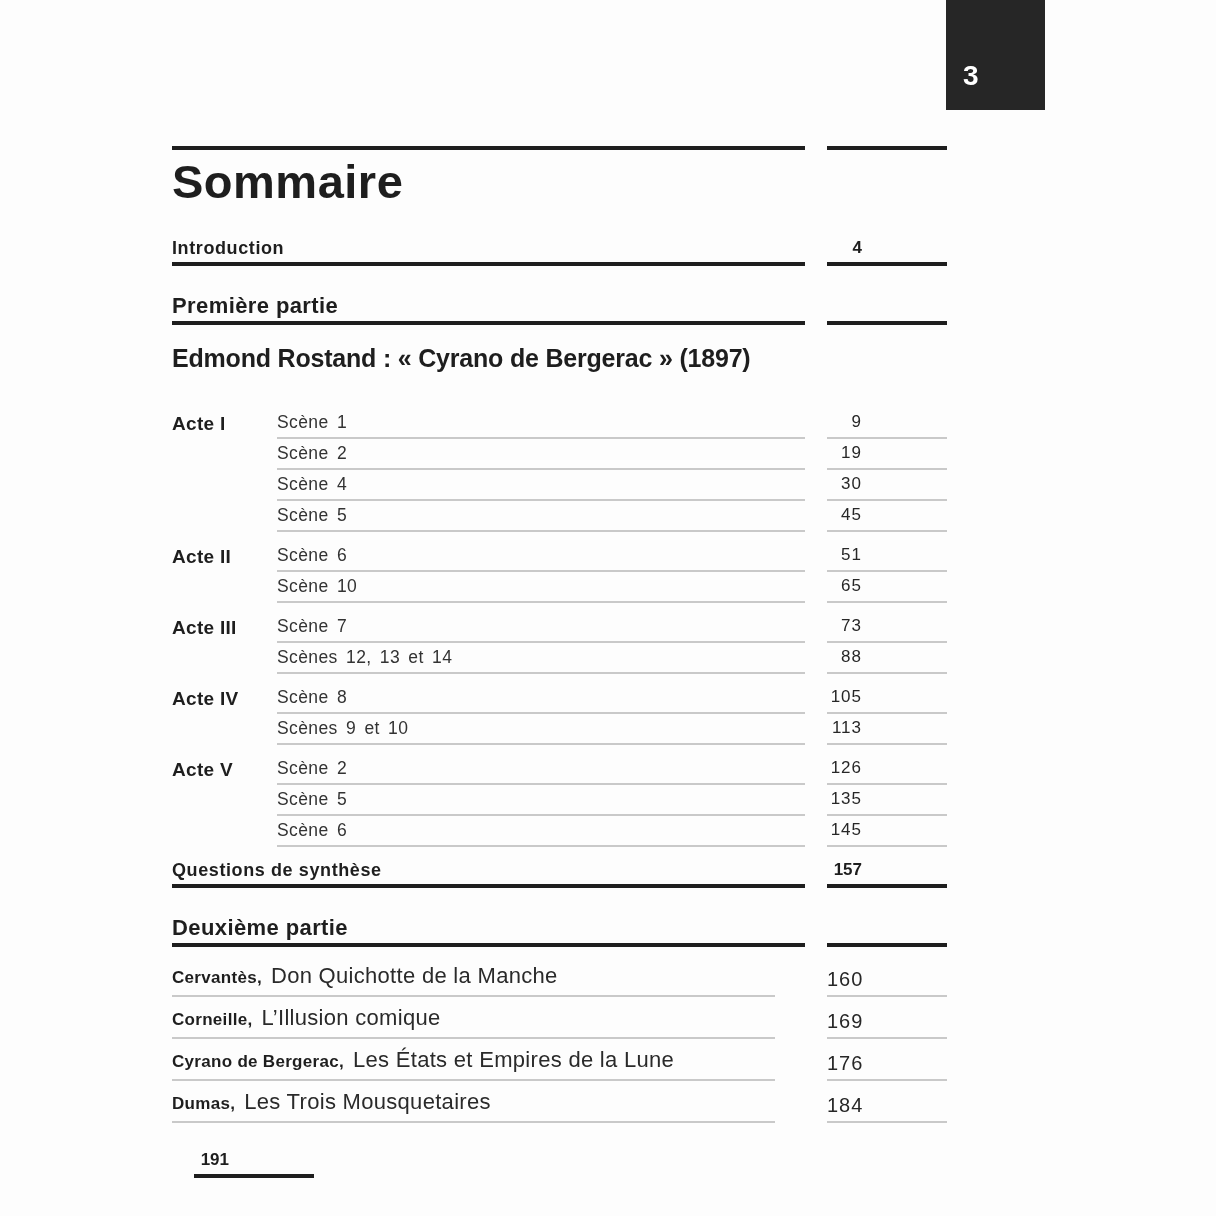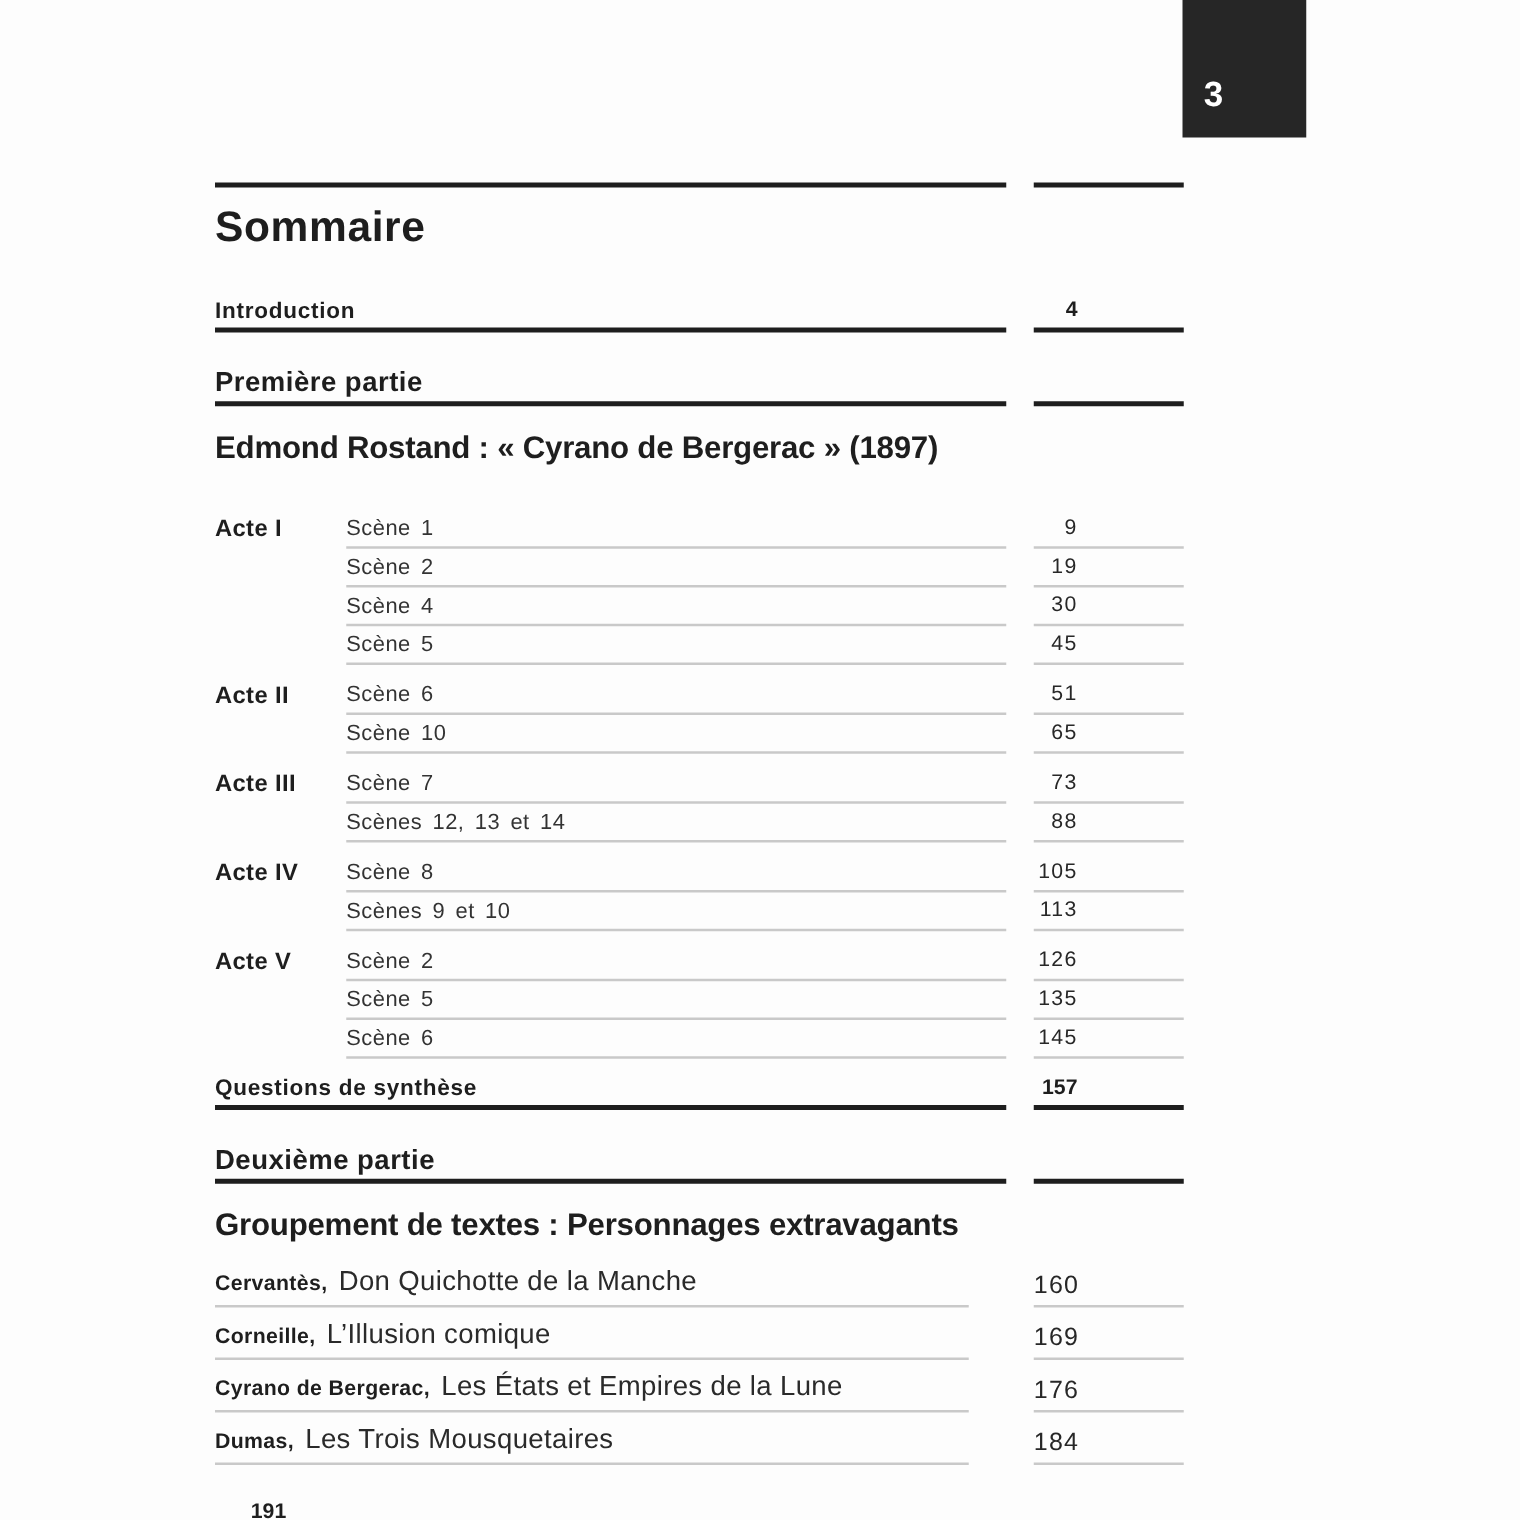--- a/index.html
+++ b/index.html
@@ -31,21 +31,21 @@
 
   
   .content{position:absolute;left:172px;top:146px;width:775px;}
 
   .rule-row{display:flex;}
   .rule-row .seg-main{width:633px;height:4px;background:var(--ink);}
   .rule-row .seg-gap{width:22px;height:4px;}
   .rule-row .seg-page{width:120px;height:4px;background:var(--ink);}
 
   h1.title{
-    font-size:34px;font-weight:700;line-height:54px;margin-top:5px;
+    font-size:47px;font-weight:700;line-height:54px;margin-top:5px;
     letter-spacing:.5px;
   }
 
   
   .lead-row{display:flex;align-items:flex-end;}
   .lead-row .main{
     width:633px;border-bottom:4px solid var(--ink);
     font-size:18px;font-weight:700;letter-spacing:.6px;
     line-height:20px;padding-bottom:4px;
   }
@@ -244,21 +244,20 @@
       <div class="col-gap"></div>
       <div class="pagecol">157</div>
     </div>
 
     <div class="part-row">
       <div class="main">Deuxième partie</div>
       <div class="col-gap"></div>
       <div class="pagecol"></div>
     </div>
 
-    <h2 class="section">Groupement de textes : Personnages extravagants</h2>
 
     <div class="entries">
 
         <div class="entry-row">
           <div class="entry-main">
             <span class="entry-author">Cervantès,</span>
             <span class="entry-title">Don Quichotte de la Manche</span>
           </div>
           <div class="col-gap"></div>
           <div class="entry-page">160</div>

